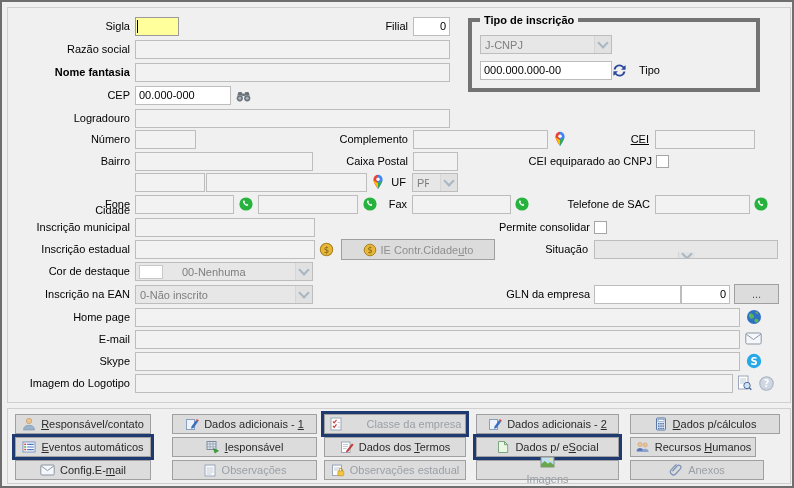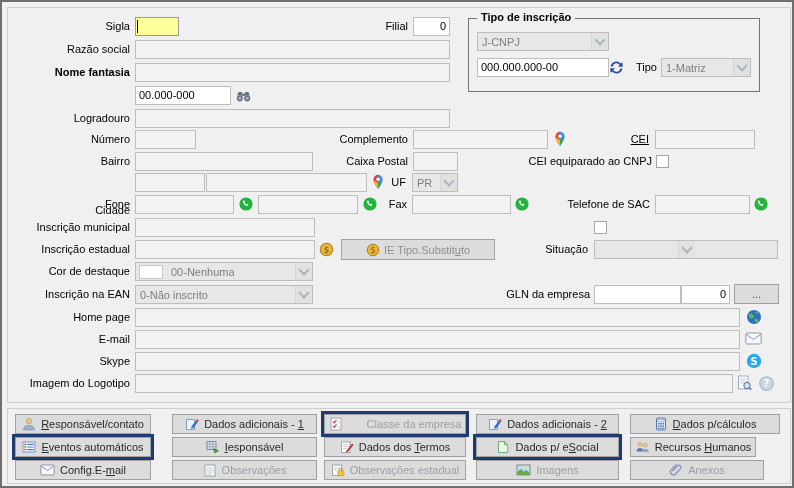--- a/index.html
+++ b/index.html
@@ -6,30 +6,30 @@
   #win{position:relative;width:794px;height:488px;background:#f0f0f0;border:2px solid #6e6e6e;
        box-sizing:border-box;font-family:"Liberation Sans",sans-serif;font-size:11px;color:#000;overflow:hidden;}
   .panel{position:absolute;border:1px solid #cfcfcf;box-sizing:border-box;}
   .lbl{position:absolute;height:19px;line-height:19px;text-align:right;white-space:nowrap;}
   .inp{position:absolute;background:#f2f2f2;border:1px solid #bdbdbd;box-sizing:border-box;height:19px;
        line-height:17px;font-size:11px;padding:0 3px;overflow:hidden;white-space:nowrap;}
   .inp.white{background:#ffffff;}
   .inp.num{text-align:right;}
   .inp.yellow{background:#ffff9c;border:1px solid #9a9a9a;}
   .combo{position:absolute;height:19px;box-sizing:border-box;background:#e7e7e7;border:1px solid #bdbdbd;
-         color:#7e7e7e;display:flex;align-items:center;overflow:hidden;}
+         color:#7e7e7e;display:flex;align-items:center;overflow:hidden;gap:11px;}
   .combo .ctext{flex:1;padding-left:4px;white-space:nowrap;overflow:hidden;}
   .combo .carr{width:16px;height:100%;display:flex;align-items:center;justify-content:center;
                border-left:1px solid #d6d6d6;background:#e1e1e1;}
   .chev{width:6px;height:6px;border-right:2px solid #aab7c2;border-bottom:2px solid #aab7c2;
         transform:rotate(45deg);margin-top:-3px;}
   .swatch{width:22px;height:12px;background:#fff;border:1px solid #c8c8c8;margin-left:3px;flex:0 0 auto;}
   .chk{position:absolute;width:13px;height:13px;background:#fff;border:1px solid #a5a5a5;box-sizing:border-box;}
   .icon{position:absolute;display:block;}
-  .gbox{position:absolute;border:1px solid #737373;box-sizing:border-box;}
+  .gbox{position:absolute;border:4px solid #737373;box-sizing:border-box;}
   .gtitle{position:absolute;top:-8px;left:8px;background:#f0f0f0;padding:0 4px;font-weight:bold;}
   .sbtn{position:absolute;background:#dcdcdc;border:1px solid #a0a0a0;color:#8f8f8f;display:flex;
         align-items:center;justify-content:center;gap:4px;box-sizing:border-box;font-size:11px;
         font-family:inherit;white-space:nowrap;}
   .sbtn.dark{color:#555;}
   .abtn{position:absolute;height:20px;background:#dcdcdc;border:1px solid #a0a0a0;display:flex;align-items:center;
         justify-content:center;gap:5px;font-size:11px;color:#2a2a2a;box-sizing:border-box;font-family:inherit;
         white-space:nowrap;padding:0 2px;}
   .abtn.dis{color:#9aa0a6;}
   .abtn.hl{outline:3px solid #1e3a70;outline-offset:0;}
@@ -59,33 +59,28 @@
         </span>
     </div>
     <div class="inp white" style="left:8px;top:39px;width:132px;">000.000.000-00</div>
     <span class="icon" style="left:140px;top:41px;">
       <svg width="15" height="15" viewBox="0 0 14 14">
           <path d="M1.5 6A5.5 5.5 0 0 1 11 3.2L12.7 2v4.2H8.4l1.7-1.6A3.7 3.7 0 0 0 3.4 6z" fill="#2b4a9e"></path>
           <path d="M12.5 8A5.5 5.5 0 0 1 3 10.8L1.3 12V7.8h4.3L3.9 9.4A3.7 3.7 0 0 0 10.6 8z" fill="#2b4a9e"></path>
         </svg>
     </span>
     <div class="lbl" style="left:140px;top:39px;width:48px;">Tipo</div>
-    <div class="combo" style="left:192px;top:39px;width:90px;">
-      <span class="ctext">1-Matriz</span>
-      <span class="carr">
-          <i class="chev"></i>
-        </span>
-    </div>
   </div>
 
   <div class="lbl" style="left:0;top:38px;width:128px;">Razão social</div>
   <div class="inp" style="left:133px;top:38px;width:315px;"></div>
   <div class="lbl" style="left:0;top:61px;width:128px;font-weight:bold;">Nome fantasia</div>
   <div class="inp" style="left:133px;top:61px;width:315px;"></div>
 
+  <div class="lbl" style="left:0;top:84px;width:128px;">CEP</div>
   <div class="inp white" style="left:133px;top:84px;width:96px;">00.000-000</div>
   <span class="icon" style="left:234px;top:87px;">
     <svg width="15" height="14" viewBox="0 0 15 14">
         <g fill="#6a737c">
           <path d="M2.5 3h3.2l1 3.5H1.2z"></path>
           <path d="M9.3 3h3.2l1.3 3.5H8.3z"></path>
           <rect x="6.2" y="4.5" width="2.6" height="2.5"></rect>
           <circle cx="3.8" cy="9.3" r="3.1"></circle>
           <circle cx="11.2" cy="9.3" r="3.1"></circle>
         </g>
@@ -167,38 +162,39 @@
   <div class="inp" style="left:653px;top:193px;width:95px;"></div>
   <span class="icon" style="left:752px;top:195px;">
     <svg width="14" height="14" viewBox="0 0 14 14">
         <circle cx="7" cy="7" r="6.6" fill="#25b33e"></circle>
         <path d="M4.6 3.6c.7-.4 1.1.4 1.3.9.2.4-.1.8-.4 1 .3.8 1 1.5 1.8 1.9.3-.3.6-.7 1-.5.5.2 1.3.7.8 1.4-.4.7-1.4.8-2.4.3A5.8 5.8 0 0 1 4.2 5.8c-.5-1-.3-1.8.4-2.2z" fill="#fff"></path>
       </svg>
   </span>
 
   <div class="lbl" style="left:0;top:216px;width:128px;">Inscrição municipal</div>
   <div class="inp" style="left:133px;top:216px;width:180px;"></div>
+  <div class="lbl" style="left:478px;top:216px;width:110px;">Permite consolidar</div>
   <div class="chk" style="left:592px;top:219px;"></div>
 
   <div class="lbl" style="left:0;top:238px;width:128px;">Inscrição estadual</div>
   <div class="inp" style="left:133px;top:238px;width:180px;"></div>
   <span class="icon" style="left:317px;top:240px;">
     <svg width="15" height="15" viewBox="0 0 14 14">
         <circle cx="7" cy="7" r="5.8" fill="#e8b73a" stroke="#a8821e"></circle>
         <text x="7" y="10" text-anchor="middle" font-size="8" font-family="DejaVu Sans, sans-serif" fill="#7a5c10">$</text>
       </svg>
   </span>
   <button class="sbtn" style="left:339px;top:237px;width:154px;height:21px;">
     <span>
         <svg width="14" height="14" viewBox="0 0 14 14">
           <circle cx="7" cy="7" r="5.8" fill="#e8b73a" stroke="#a8821e"></circle>
           <text x="7" y="10" text-anchor="middle" font-size="8" font-family="DejaVu Sans, sans-serif" fill="#7a5c10">$</text>
         </svg>
       </span>
-    <span><span>IE Tipo.Substit</span><span class="mn">u</span><span>to</span></span>
+    <span><span>IE Contr.Cidade</span><span class="mn">u</span><span>to</span></span>
   </button>
   <div class="lbl" style="left:518px;top:238px;width:68px;">Situação</div>
   <div class="combo" style="left:592px;top:238px;width:184px;flex-direction:column;">
     <span class="ctext">1-Ativa</span>
     <span class="carr">
         <i class="chev"></i>
       </span>
   </div>
 
   <div class="lbl" style="left:0;top:260px;width:128px;">Cor de destaque</div>
@@ -406,21 +402,21 @@
         <svg width="14" height="14" viewBox="0 0 14 14">
           <rect x="1.5" y="2" width="9" height="10.5" fill="#fdfdfd" stroke="#9aa7b8"></rect>
           <path d="M2.6 1.2v1.6M4.4 1.2v1.6M6.2 1.2v1.6M8 1.2v1.6" stroke="#b9c4d2"></path>
           <path d="M3 5h6M3 7h4" stroke="#c2cbd6"></path>
           <rect x="6.8" y="8" width="6" height="4.8" rx=".8" fill="#f3c63f" stroke="#b8922b" stroke-width=".6"></rect>
           <path d="M8.2 8V6.9a1.6 1.6 0 0 1 3.2 0V8" fill="none" stroke="#b8922b"></path>
         </svg>
       </span>
     <span><span>Observações estadual</span></span>
   </button>
-  <button class="abtn dis" style="left:474px;top:458px;width:143px;">
+  <button class="abtn dis" style="left:474px;top:458px;width:143px;flex-direction:column;">
     <span>
         <svg width="15" height="12" viewBox="0 0 15 12">
           <rect x="1" y="1" width="13" height="10" fill="#bfe0f2" stroke="#8a8a8a"></rect>
           <path d="M1 8.2l3.8-3.2 3.2 2.7 2.2-1.7 3.8 2.9V11H1z" fill="#6aa84f"></path>
           <circle cx="11" cy="3.5" r="1.2" fill="#f6e27a"></circle>
         </svg>
       </span>
     <span><span>Imagens</span></span>
   </button>
   <button class="abtn dis" style="left:628px;top:458px;width:134px;">

